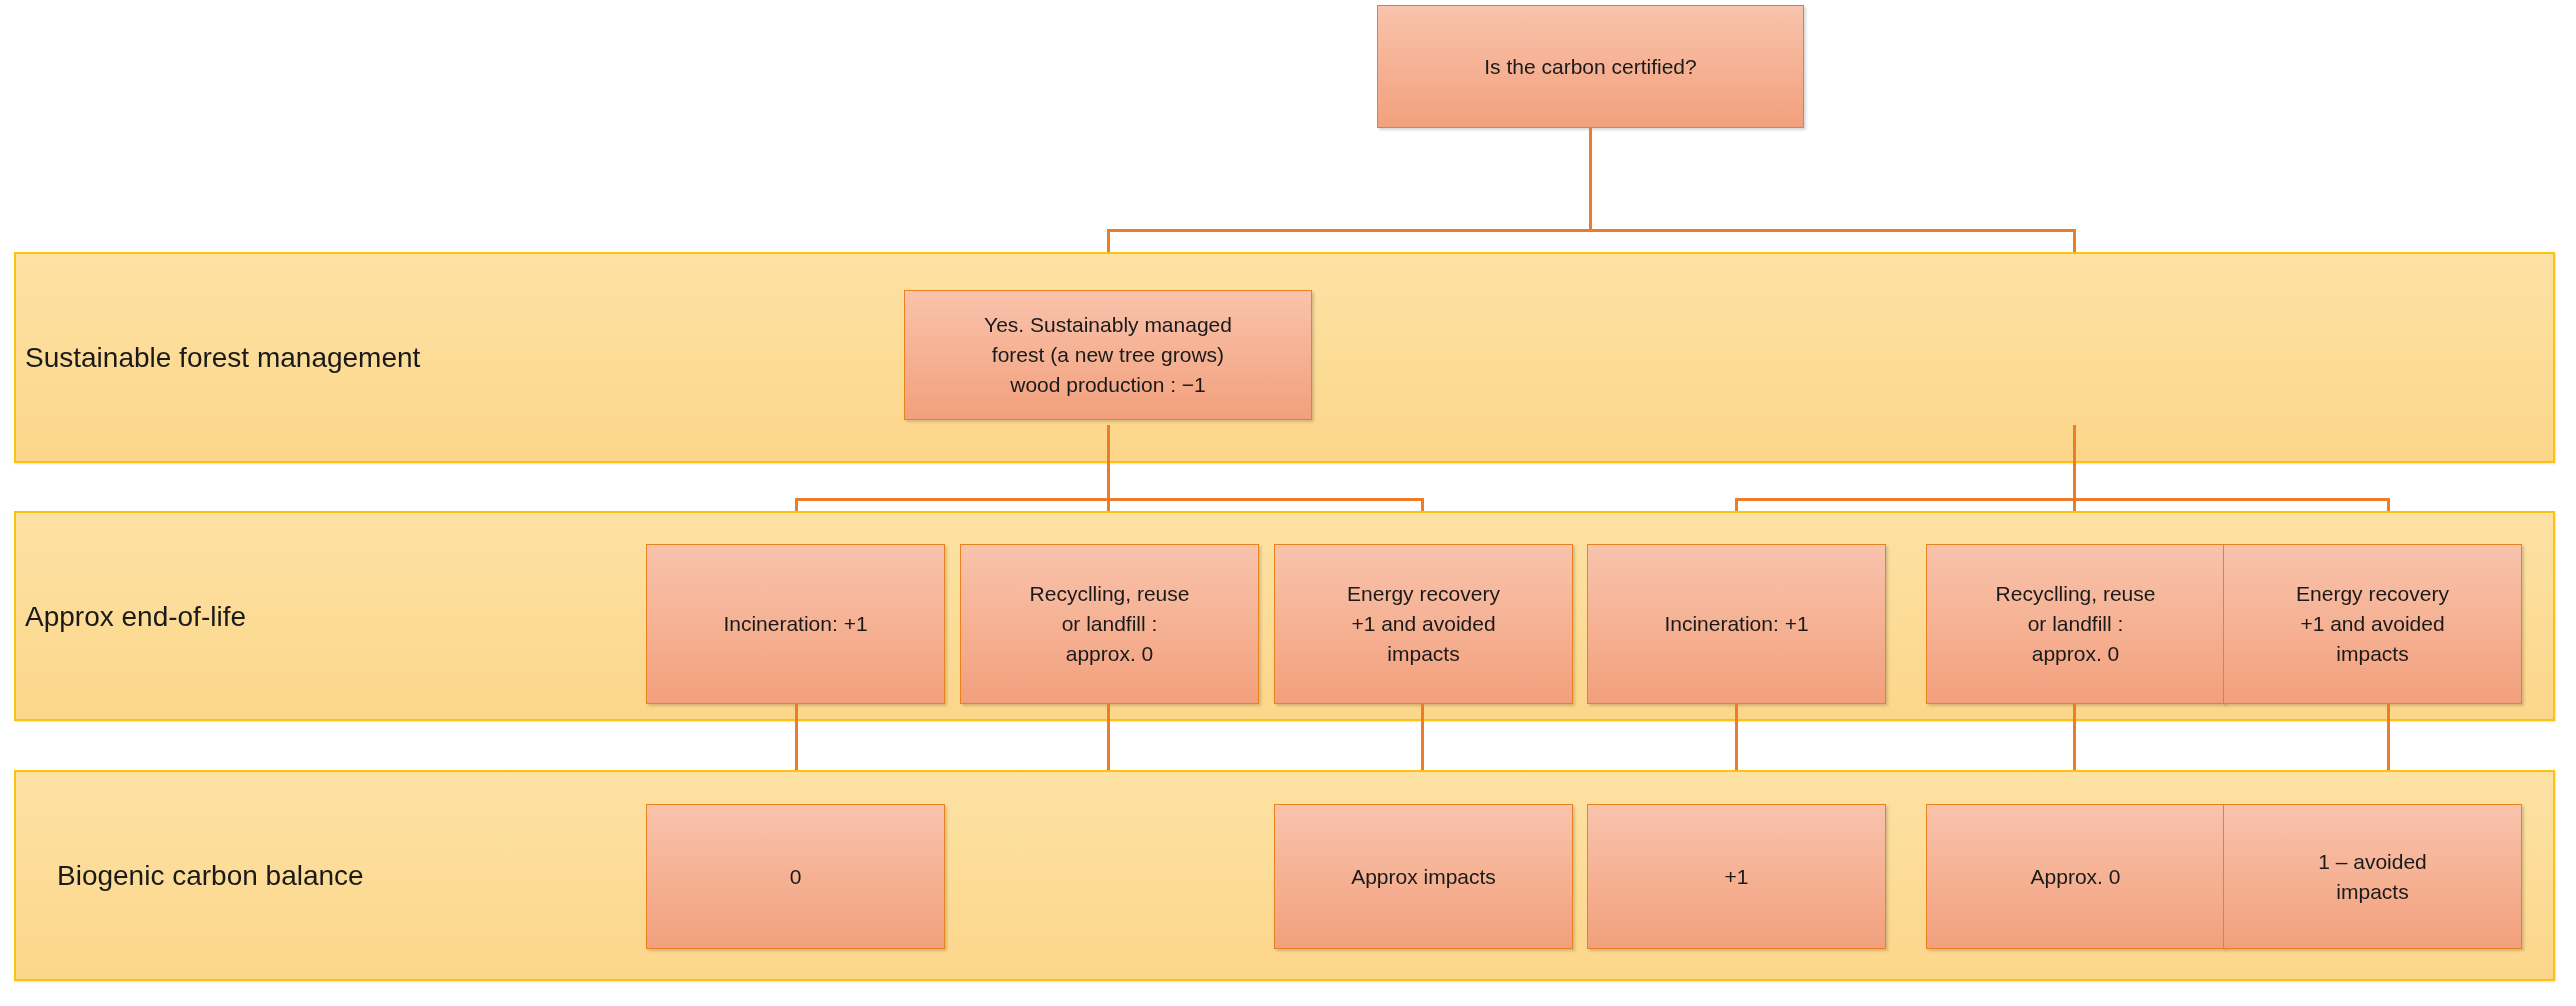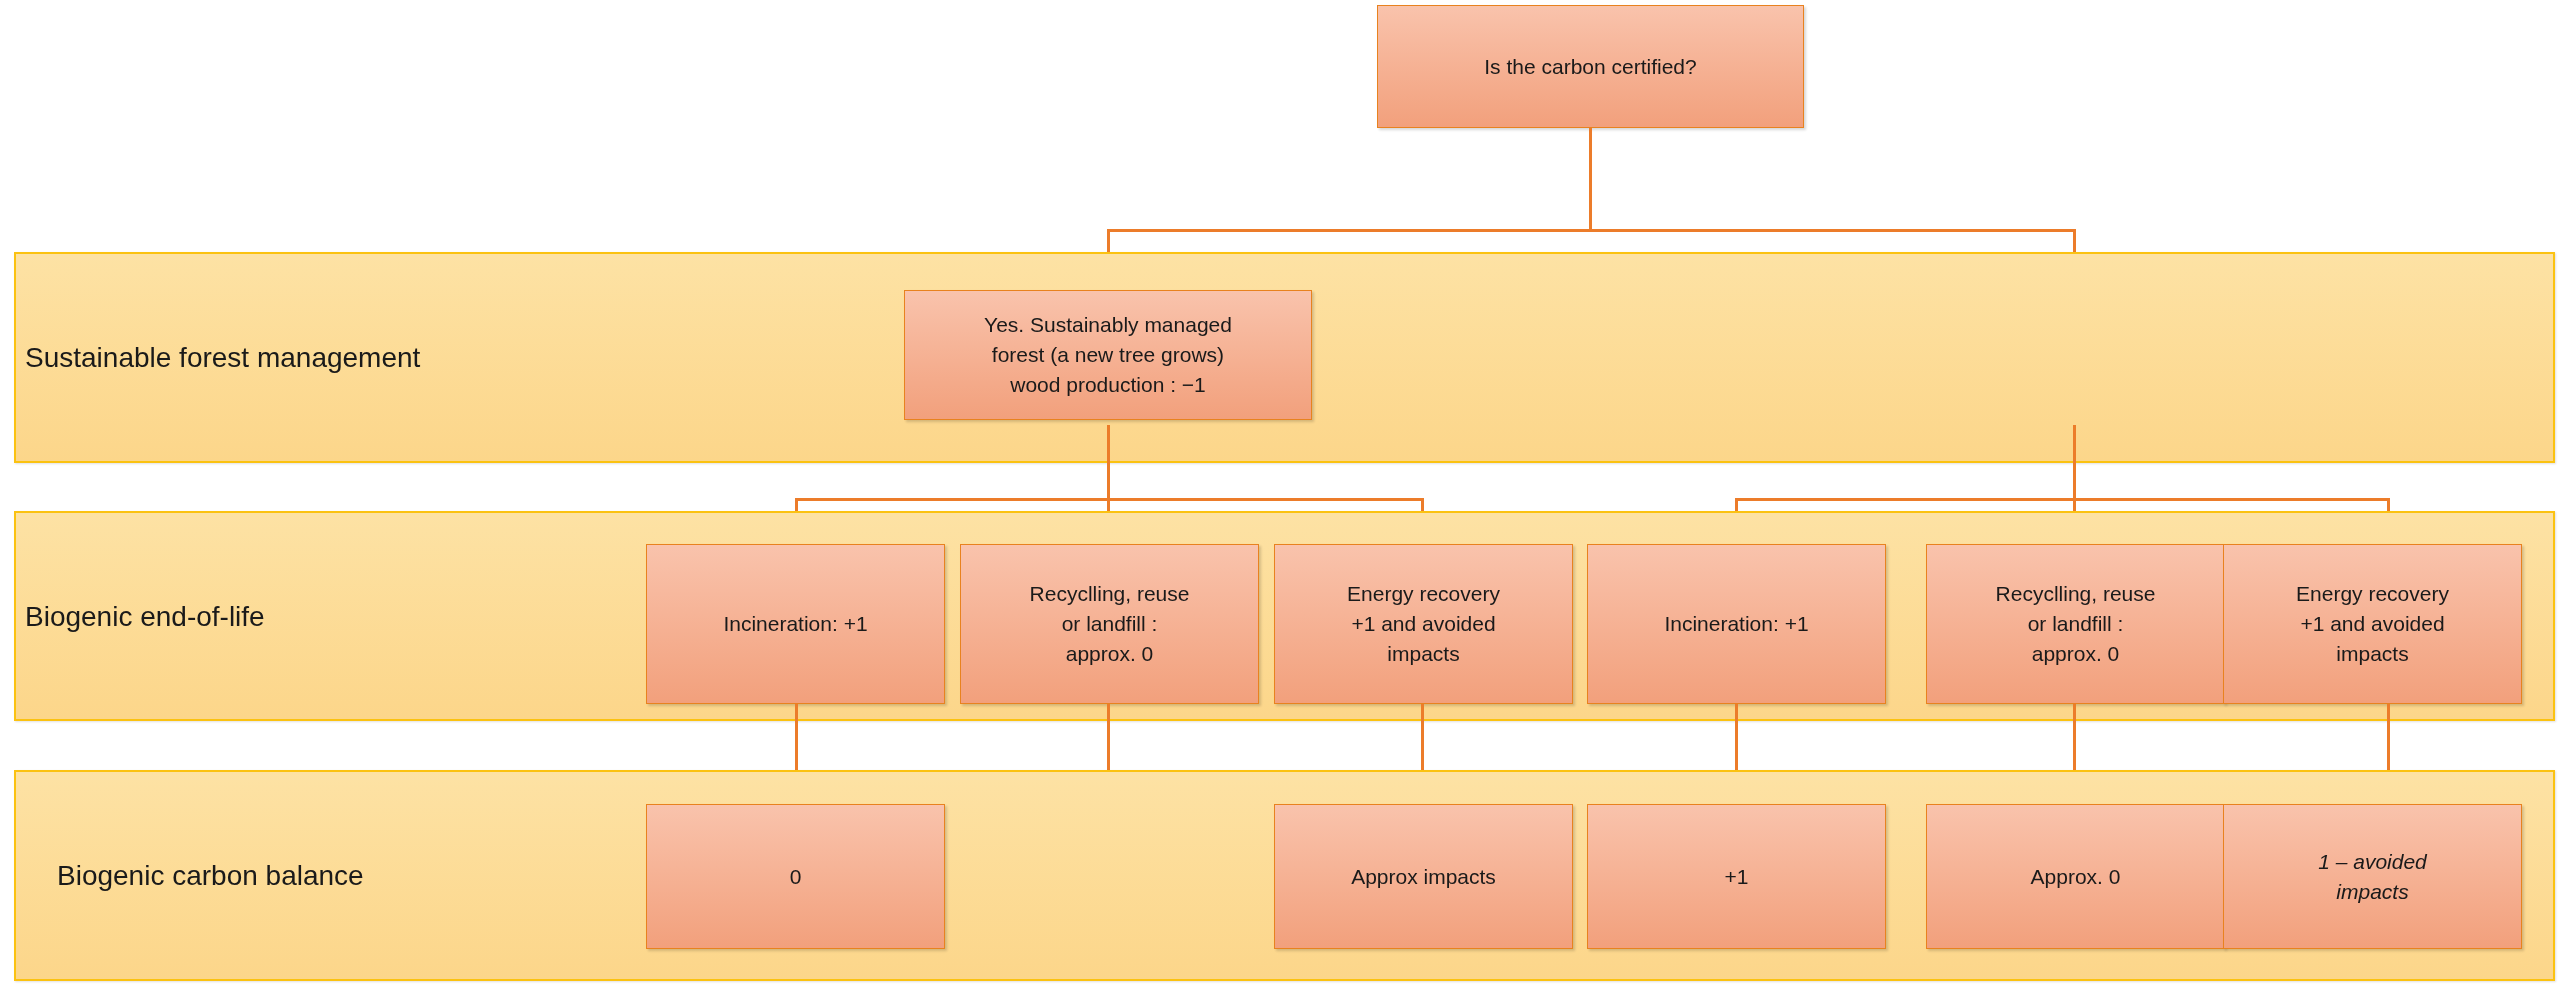--- a/index.html
+++ b/index.html
@@ -111,21 +111,21 @@
   <div class="vline" style="left:2073px; top:425px; width:2.5px; height:74px;"></div>
   <div class="hline" style="left:1735px; top:498px; width:655px; height:2.5px;"></div>
   <div class="vline" style="left:1735px; top:498px; width:2.5px; height:47px;"></div>
   <div class="arrow-head" style="left:1725px; top:542px;"></div>
   <div class="vline" style="left:2073px; top:498px; width:2.5px; height:47px;"></div>
   <div class="arrow-head" style="left:2063px; top:542px;"></div>
   <div class="vline" style="left:2387px; top:498px; width:2.5px; height:47px;"></div>
   <div class="arrow-head" style="left:2377px; top:542px;"></div>
 
   <div class="band" style="top:511px; height:210px;"></div>
-  <div class="band-label" style="top:603px;">Biogenic end-of-life</div>
+  <div class="band-label" style="top:603px;">Approx end-of-life</div>
 
   <div class="node" style="left:646px; top:544px; width:299px; height:160px;">
     <span class="txt">Incineration: +1</span>
   </div>
   <div class="node" style="left:960px; top:544px; width:299px; height:160px;">
     <span class="txt">Recyclling, reuse<br>or landfill :<br>approx. 0</span>
   </div>
   <div class="node" style="left:1274px; top:544px; width:299px; height:160px;">
     <span class="txt">Energy recovery<br>+1 and avoided<br>impacts</span>
   </div>
@@ -165,18 +165,18 @@
   </div>
   <div class="node" style="left:1274px; top:804px; width:299px; height:145px;">
     <span class="txt">Approx impacts</span>
   </div>
   <div class="node" style="left:1587px; top:804px; width:299px; height:145px;">
     <span class="txt">+1</span>
   </div>
   <div class="node" style="left:1926px; top:804px; width:299px; height:145px;">
     <span class="txt">Approx. 0</span>
   </div>
-  <div class="node" style="left:2223px; top:804px; width:299px; height:145px;font-style:italic;">
+  <div class="node" style="left:2223px; top:804px; width:299px; height:145px;">
     <span class="txt">1 – avoided<br>impacts</span>
   </div>
 
 </div>
 
 
 </body></html>

